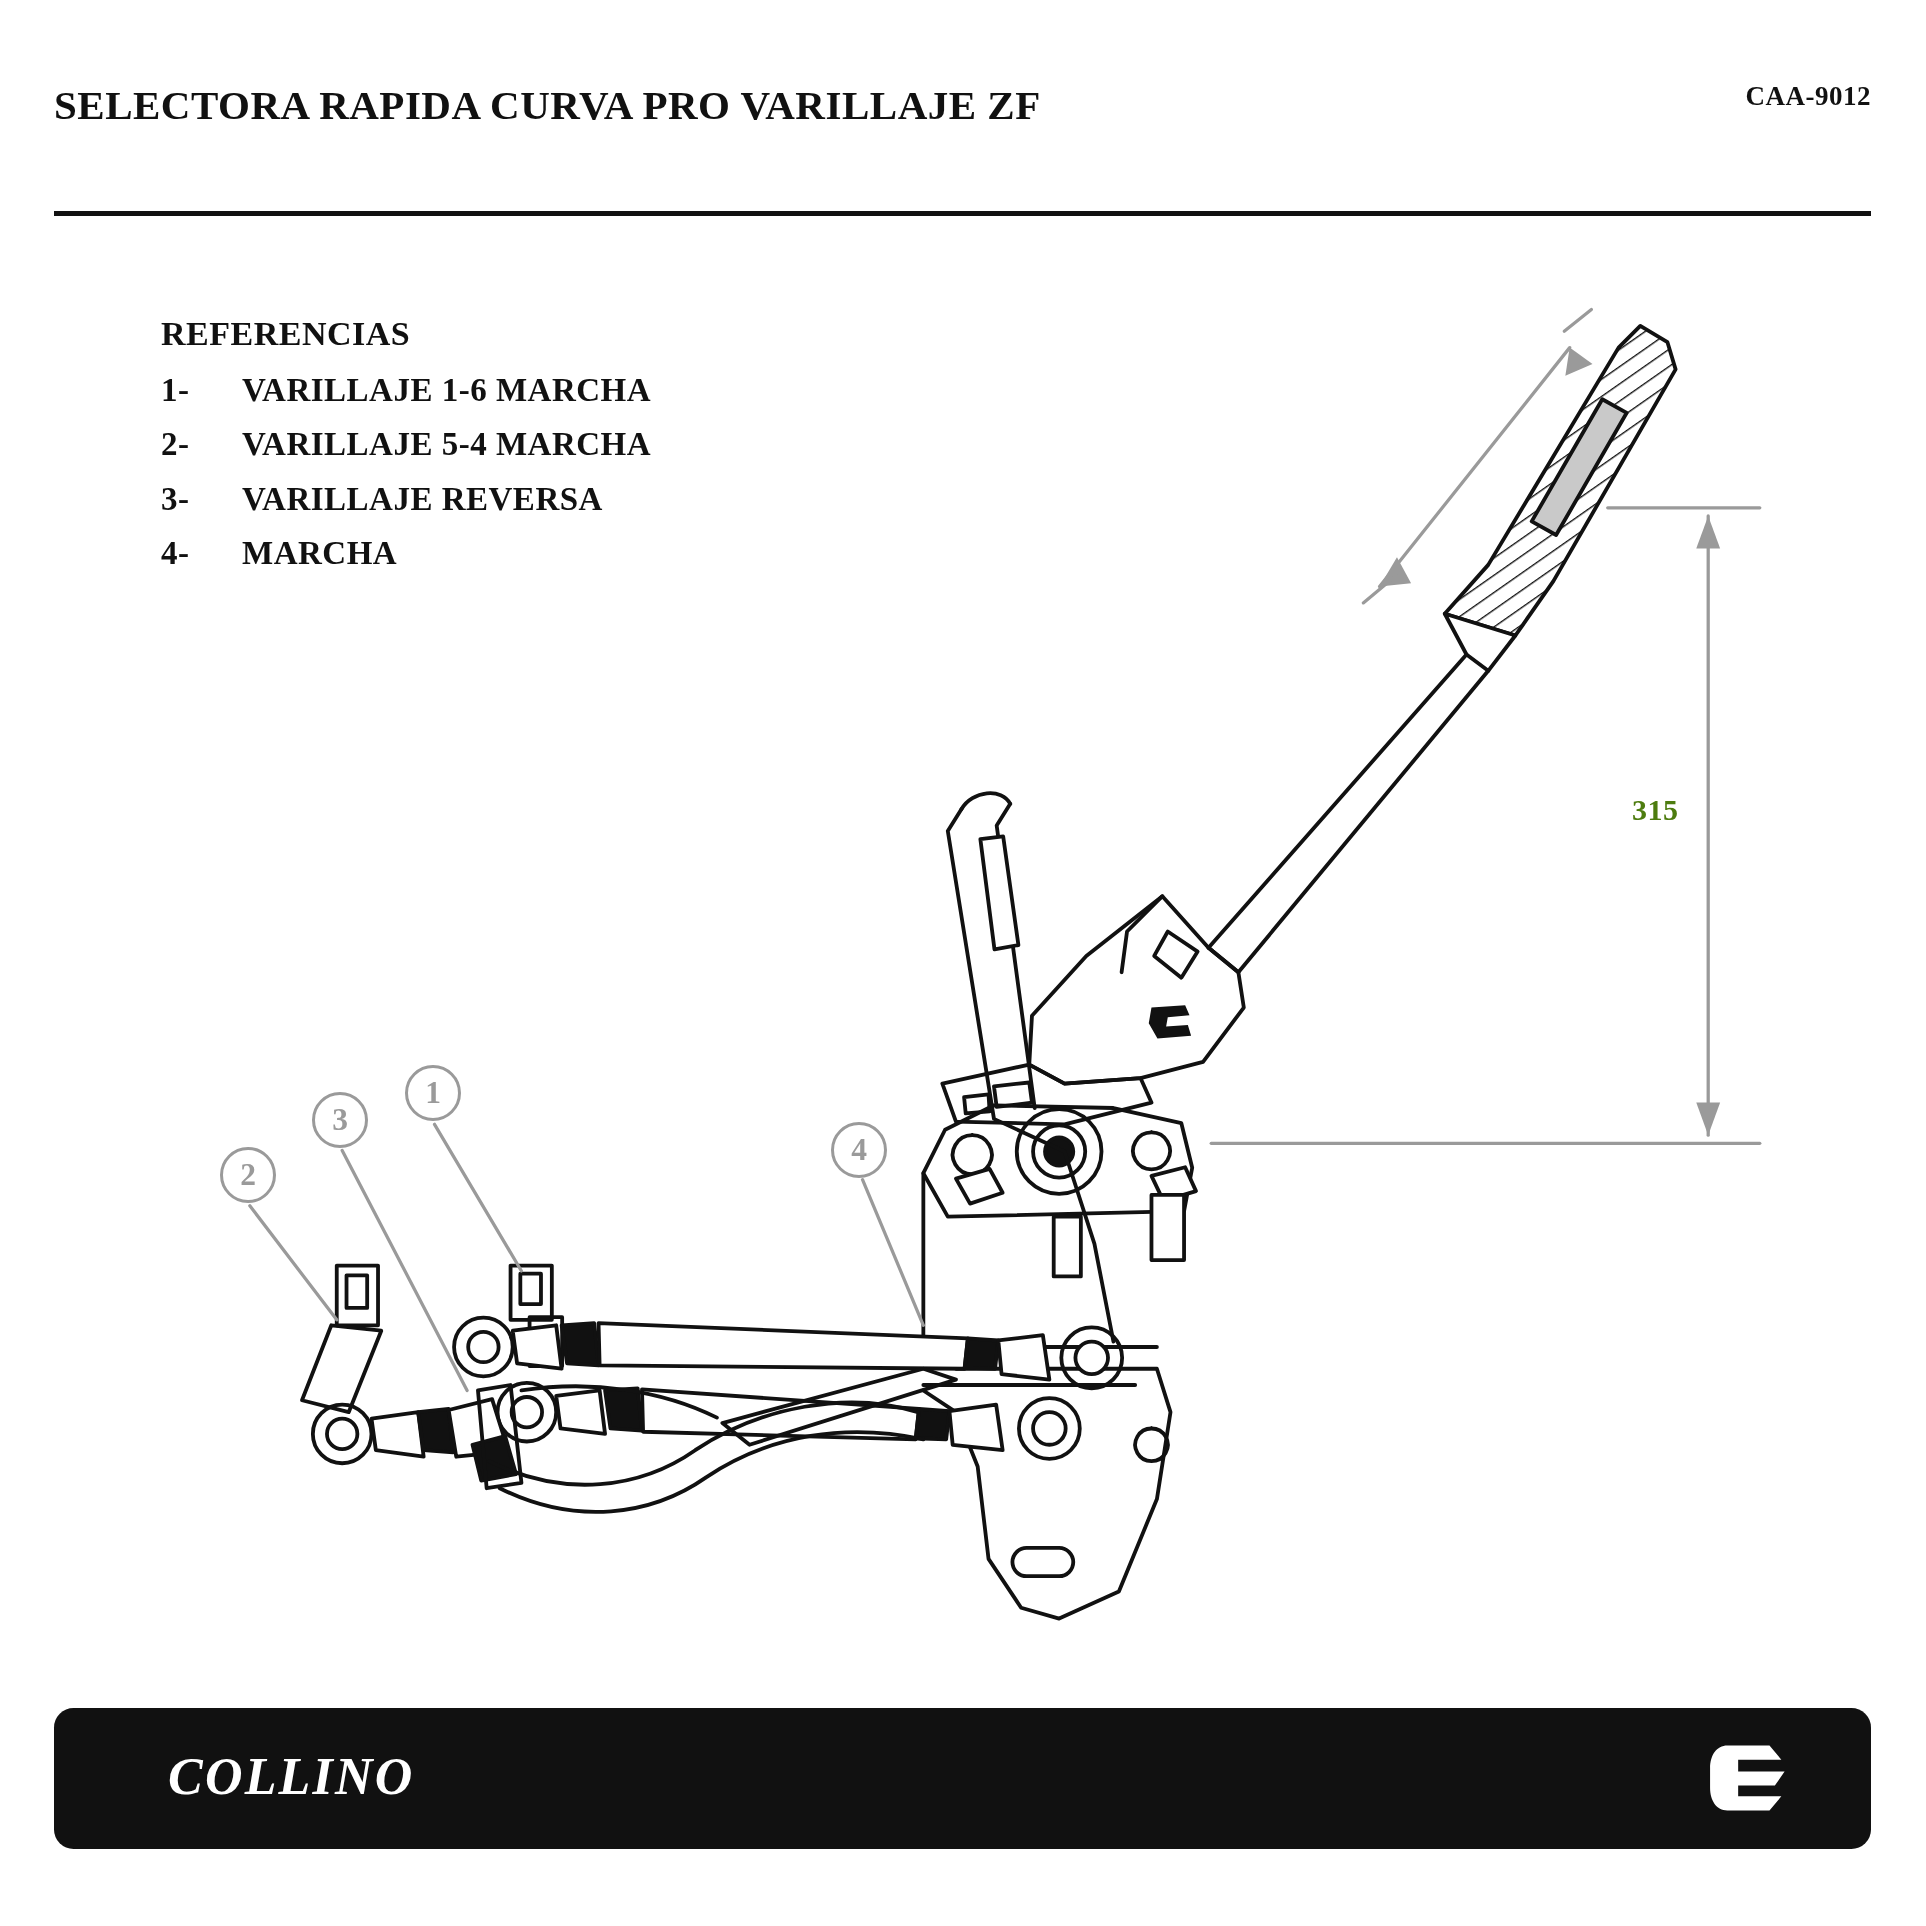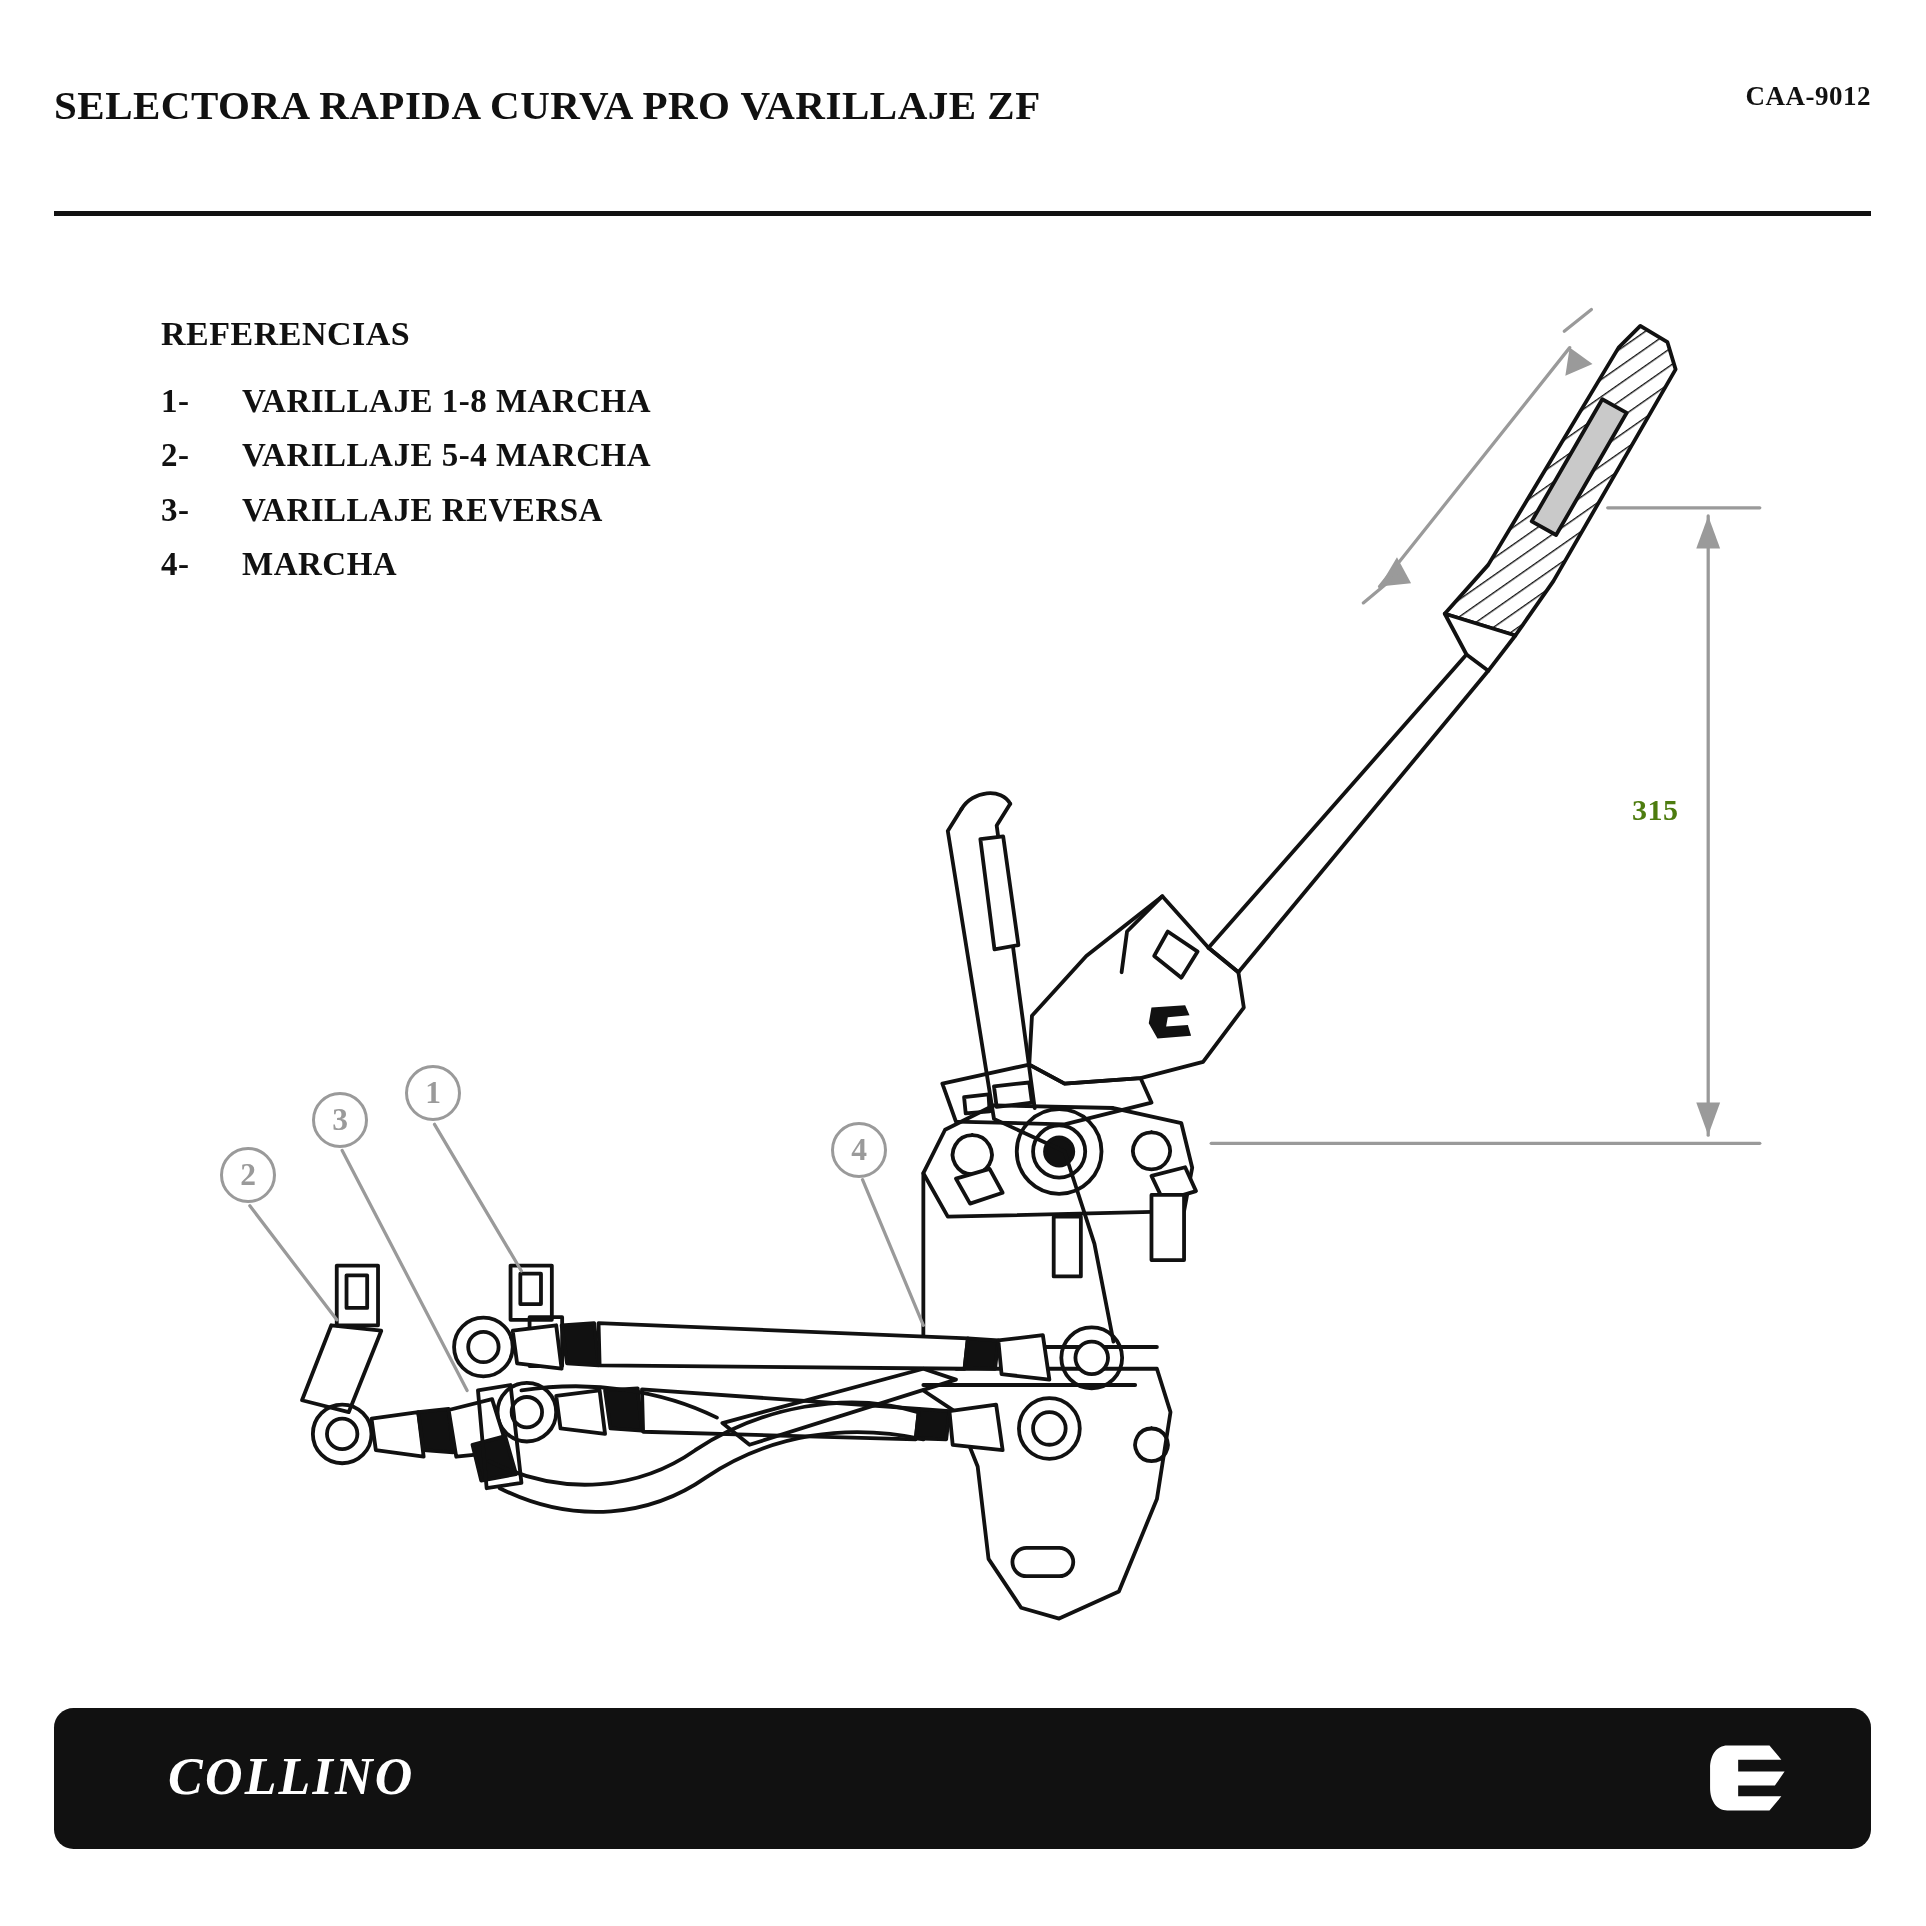--- a/index.html
+++ b/index.html
@@ -64,21 +64,21 @@
     position: absolute;
     left: 161px;
     top: 315px;
     width: 706px;
   }
   .refs-title {
     font-size: 34px;
     font-weight: 700;
     letter-spacing: 0.5px;
     color: #111111;
-    margin-bottom: 30px;
+    margin-bottom: 19px;
   }
   .ref-row {
     display: flex;
     align-items: baseline;
     font-size: 33px;
     font-weight: 700;
     letter-spacing: 0.5px;
     color: #111111;
     margin-bottom: 17.4px;
   }
@@ -182,21 +182,21 @@
     <div class="header-title">SELECTORA RAPIDA CURVA PRO VARILLAJE ZF</div>
     <div class="header-code">CAA-9012</div>
     <div class="header-rule"></div>
   </div>
 
   <div class="refs">
     <div class="refs-title">REFERENCIAS</div>
 
     <div class="ref-row">
       <span class="ref-num">1-</span>
-      <span class="ref-label">VARILLAJE 1-8 MARCHA</span>
+      <span class="ref-label">VARILLAJE 1-6 MARCHA</span>
     </div>
     <div class="ref-row">
       <span class="ref-num">2-</span>
       <span class="ref-label">VARILLAJE 5-4 MARCHA</span>
     </div>
     <div class="ref-row">
       <span class="ref-num">3-</span>
       <span class="ref-label">VARILLAJE REVERSA</span>
     </div>
     <div class="ref-row">

